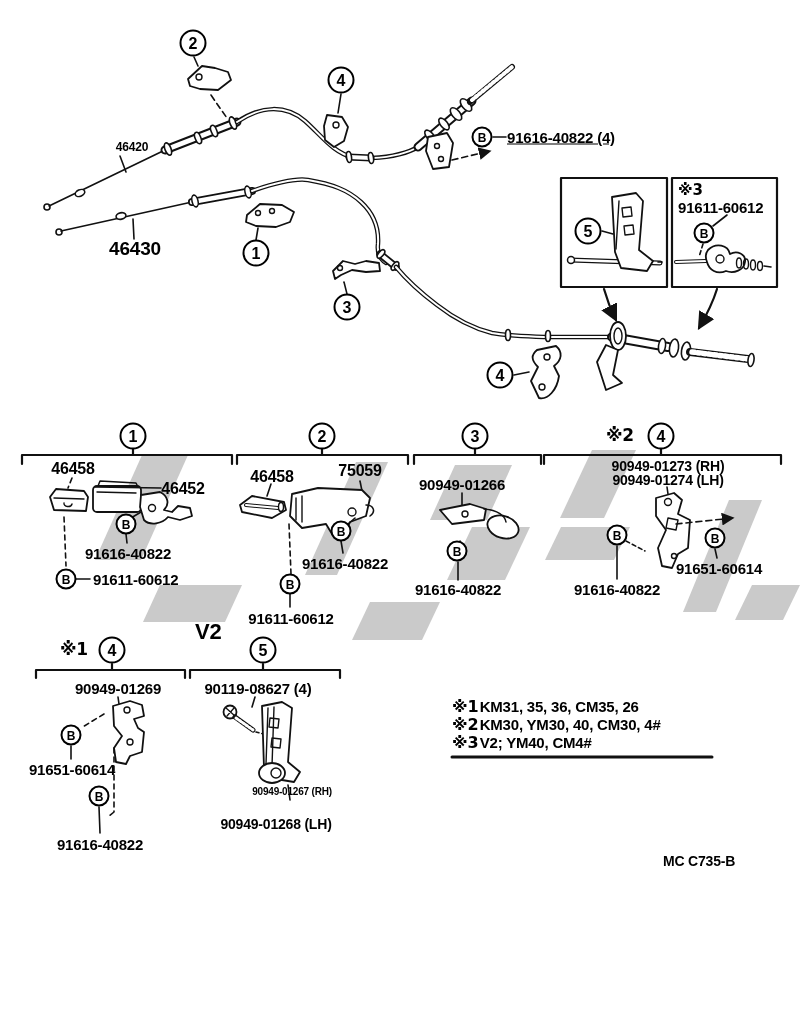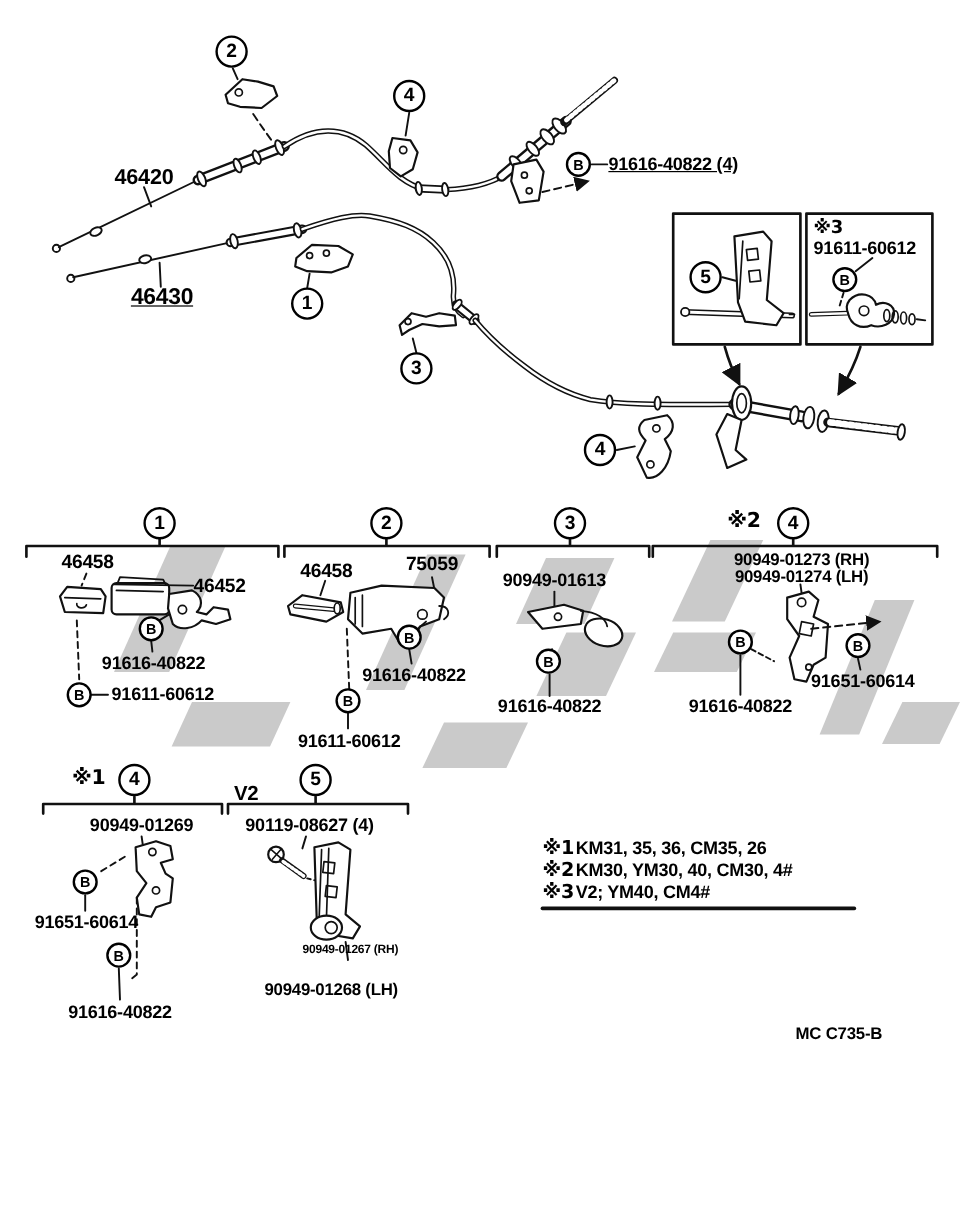--- a/index.html
+++ b/index.html
@@ -278,44 +278,44 @@
       </div>
       <div class="row">
         <span class="mark">※3</span>
         <span class="txt">V2; YM40, CM4#</span>
       </div>
     </div>
 
 <div class="lbl left" style="left:663px;top:861px;font-size:14px">MC  C735-B</div>
 
 <div id="overlay"></div>
-<div class="lbl" style="left: 120px; top: 147px; font-size: 18px;">46420</div>
-    <div class="lbl" style="left: 135px; top: 248px; font-size: 19px; text-decoration: underline;">46430</div>
+<div class="lbl" style="left: 132px; top: 147px; font-size: 12px;">46420</div>
+    <div class="lbl" style="left: 135px; top: 248px; font-size: 19px;">46430</div>
     <div class="lbl left" style="left: 507px; top: 137px; font-size: 15px; text-decoration: underline;">91616-40822 (4)</div>
     <div class="lbl left mk" style="left: 678px; top: 190px; font-size: 15px;">※3</div>
     <div class="lbl left" style="left: 678px; top: 207px; font-size: 15px;">91611-60612</div>
     <div class="lbl" style="left: 73px; top: 469px; font-size: 16px;">46458</div>
     <div class="lbl" style="left: 183px; top: 489px; font-size: 16px;">46452</div>
     <div class="lbl" style="left: 128px; top: 553px; font-size: 15px;">91616-40822</div>
     <div class="lbl left" style="left: 93px; top: 579px; font-size: 15px;">91611-60612</div>
     <div class="lbl" style="left: 272px; top: 477px; font-size: 16px;">46458</div>
     <div class="lbl" style="left: 360px; top: 471px; font-size: 16px;">75059</div>
     <div class="lbl" style="left: 345px; top: 563px; font-size: 15px;">91616-40822</div>
     <div class="lbl" style="left: 291px; top: 618px; font-size: 15px;">91611-60612</div>
-    <div class="lbl" style="left: 462px; top: 484px; font-size: 15px;">90949-01613</div>
+    <div class="lbl" style="left: 462px; top: 484px; font-size: 15px;">90949-01266</div>
     <div class="lbl" style="left: 458px; top: 589px; font-size: 15px;">91616-40822</div>
     <div class="lbl" style="left: 668px; top: 466px; font-size: 14px; text-align: right;">90949-01273 (RH)</div>
     <div class="lbl" style="left: 668px; top: 480px; font-size: 14px;">90949-01274 (LH)</div>
     <div class="lbl" style="left: 719px; top: 568px; font-size: 15px;">91651-60614</div>
     <div class="lbl" style="left: 617px; top: 589px; font-size: 15px;">91616-40822</div>
     <div class="lbl left mk" style="left: 60px; top: 649px; font-size: 17px;">※1</div>
     <div class="lbl" style="left: 118px; top: 688px; font-size: 15px;">90949-01269</div>
     <div class="lbl" style="left: 72px; top: 769px; font-size: 15px;">91651-60614</div>
     <div class="lbl" style="left: 100px; top: 844px; font-size: 15px;">91616-40822</div>
-    <div class="lbl left" style="left: 195px; top: 661px; font-size: 17px;">V2</div>
+    <div class="lbl left" style="left: 195px; top: 632px; font-size: 22px;">V2</div>
     <div class="lbl" style="left: 258px; top: 688px; font-size: 15px;">90119-08627 (4)</div>
     <div class="lbl" style="left: 292px; top: 780px; font-size: 10px; margin-top: 12px;">90949-01267 (RH)</div>
     <div class="lbl" style="left: 276px; top: 824px; font-size: 14px;">90949-01268 (LH)</div>
     <div class="lbl left mk" style="left: 606px; top: 435px; font-size: 17px;">※2</div>
     <div class="callout" style="left: 193px; top: 43px;">2</div>
     <div class="callout" style="left: 341px; top: 80px;">4</div>
     <div class="callout" style="left: 256px; top: 253px;">1</div>
     <div class="callout" style="left: 347px; top: 307px;">3</div>
     <div class="callout" style="left: 588px; top: 231px;">5</div>
     <div class="callout" style="left: 500px; top: 375px;">4</div>

